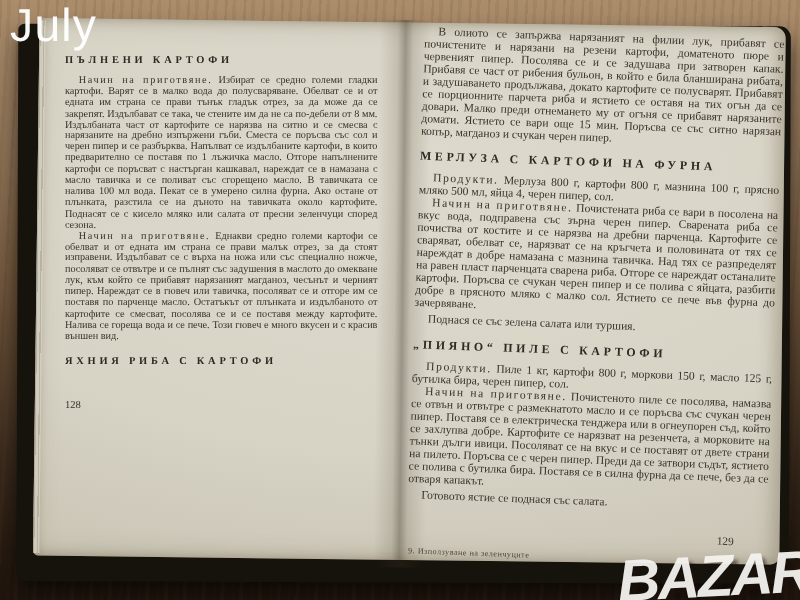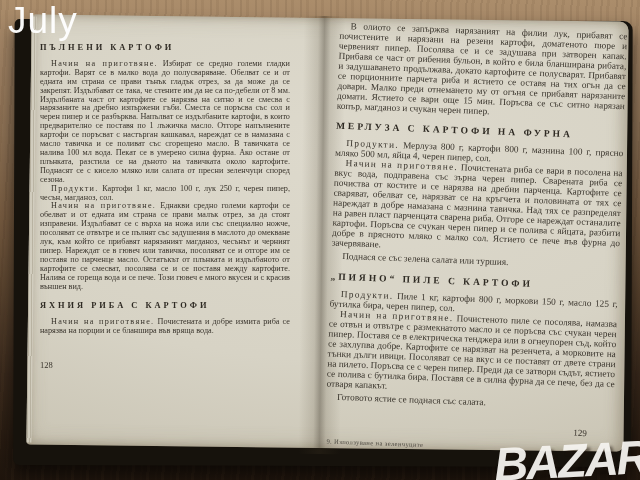--- a/index.html
+++ b/index.html
@@ -20,21 +20,21 @@
     position:absolute;left:13px;right:2px;top:2px;bottom:6px;
     background:radial-gradient(120% 90% at 50% 30%, #ddd9cc 0%, #d7d3c5 55%, #cbc6b6 85%, #bab4a2 100%);
     border-radius:4px 9px 7px 4px;
     box-shadow:inset 0 0 20px rgba(120,105,80,0.30), inset -7px 0 10px rgba(120,105,80,0.22), inset 4px 0 6px rgba(120,105,80,0.25);
   }
   .fore-edge{position:absolute;left:13px;top:4px;bottom:8px;width:5px;
     background:repeating-linear-gradient(90deg,#b7b1a0 0 1px,#d6d2c4 1px 3px);opacity:.8;}
   .gutter{position:absolute;left:46.5%;top:0;width:7%;height:100%;
     background:linear-gradient(90deg, rgba(70,60,40,0) 0%, rgba(70,60,40,0.16) 35%, rgba(50,42,28,0.38) 50%, rgba(70,60,40,0.16) 65%, rgba(70,60,40,0) 100%);}
   .page{position:absolute;}
-  .page-left{left:24px;top:18px;width:250px;height:412px;transform:rotate(-0.7deg);font-size:8.2px;line-height:8.9px;}
+  .page-left{left:36px;top:18px;width:250px;height:412px;transform:rotate(-0.7deg);font-size:8.2px;line-height:8.9px;}
   .page-right{left:316px;top:8px;width:288px;height:428px;transform:rotate(1.4deg);font-size:9.3px;line-height:10px;}
   .para{margin:0;text-align:justify;text-indent:11px;}
   .rtitle{font-size:1.02em;font-weight:bold;letter-spacing:3px;margin:11px 0 7px;color:#2e2a23;white-space:nowrap;}
   .first .rtitle{margin-top:12px;}
   .page-right .first .rtitle{margin-top:10px;}
   .lead{letter-spacing:1.3px;}
   .serving{margin-top:3px;}
   .folio-left{margin-top:25px;font-size:8.5px;}
   .footer-note{position:absolute;left:2px;bottom:2px;font-size:6.5px;letter-spacing:0.4px;color:#4a463e;}
   .folio-right{position:absolute;right:26px;bottom:20px;font-size:9px;}
@@ -52,26 +52,24 @@
     <div class="paper"></div>
     <div class="fore-edge"></div>
     <div class="gutter"></div>
 
     <div class="page page-left">
       <section class="first">
         <h3 class="rtitle">ПЪЛНЕНИ КАРТОФИ</h3>
         <p class="para"><span class="lead">Начин на приготвяне.</span> <span>Избират се средно големи гладки картофи. Варят се в малко вода до полусваряване. Обелват се и от едната им страна се прави тънък гладък отрез, за да може да се закрепят. Издълбават се така, че стените им да не са по-дебели от 8 мм. Издълбаната част от картофите се нарязва на ситно и се смесва с нарязаните на дребно изпържени гъби. Сместа се поръсва със сол и черен пипер и се разбърква. Напълват се издълбаните картофи, в които предварително се поставя по 1 лъжичка масло. Отгоре напълнените картофи се поръсват с настърган кашкавал, нареждат се в намазана с масло тавичка и се поливат със сгорещено масло. В тавичката се налива 100 мл вода. Пекат се в умерено силна фурна. Ако остане от плънката, разстила се на дъното на тавичката около картофите. Поднасят се с кисело мляко или салата от пресни зеленчуци според сезона.</span></p>
       </section>
       <section>
-        <p class="para products"><span class="lead">Продукти.</span> <span>Картофи 1 кг, масло 100 г, лук 250 г, черен пипер, чесън, магданоз, сол.</span></p>
         <p class="para"><span class="lead">Начин на приготвяне.</span> <span>Еднакви средно големи картофи се обелват и от едната им страна се прави малък отрез, за да стоят изправени. Издълбават се с върха на ножа или със специално ножче, посоляват се отвътре и се пълнят със задушения в маслото до омекване лук, към който се прибавят нарязаният магданоз, чесънът и черният пипер. Нареждат се в гювеч или тавичка, посоляват се и отгоре им се поставя по парченце масло. Остатъкът от плънката и издълбаното от картофите се смесват, посолява се и се поставя между картофите. Налива се гореща вода и се пече. Този гювеч е много вкусен и с красив външен вид.</span></p>
       </section>
       <section>
         <h3 class="rtitle">ЯХНИЯ РИБА С КАРТОФИ</h3>
-        <p class="para"><span class="lead">Начин на приготвяне.</span> <span>Почистената и добре измита риба се нарязва на порции и се бланшира във вряща вода.</span></p>
       </section>
       <div class="folio-left">128</div>
     </div>
 
     <div class="page page-right">
       <p class="para">В олиото се запържва нарязаният на филии лук, прибавят се почистените и нарязани на резени картофи, доматеното пюре и червеният пипер. Посолява се и се задушава при затворен капак. Прибавя се част от рибения бульон, в който е била бланширана рибата, и задушаването продължава, докато картофите се полусварят. Прибавят се порционните парчета риба и ястието се оставя на тих огън да се довари. Малко преди отнемането му от огъня се прибавят нарязаните домати. Ястието се вари още 15 мин. Поръсва се със ситно нарязан копър, магданоз и счукан черен пипер.</p>
       <section class="first">
         <h3 class="rtitle">МЕРЛУЗА С КАРТОФИ НА ФУРНА</h3>
         <p class="para products"><span class="lead">Продукти.</span> <span>Мерлуза 800 г, картофи 800 г, мазнина 100 г, прясно мляко 500 мл, яйца 4, черен пипер, сол.</span></p>
         <p class="para"><span class="lead">Начин на приготвяне.</span> <span>Почистената риба се вари в посолена на вкус вода, подправена със зърна черен пипер. Сварената риба се почиства от костите и се нарязва на дребни парченца. Картофите се сваряват, обелват се, нарязват се на кръгчета и половината от тях се нареждат в добре намазана с мазнина тавичка. Над тях се разпределят на равен пласт парченцата сварена риба. Отгоре се нареждат останалите картофи. Поръсва се счукан черен пипер и се полива с яйцата, разбити добре в прясното мляко с малко сол. Ястието се пече във фурна до зачервяване.</span></p>

